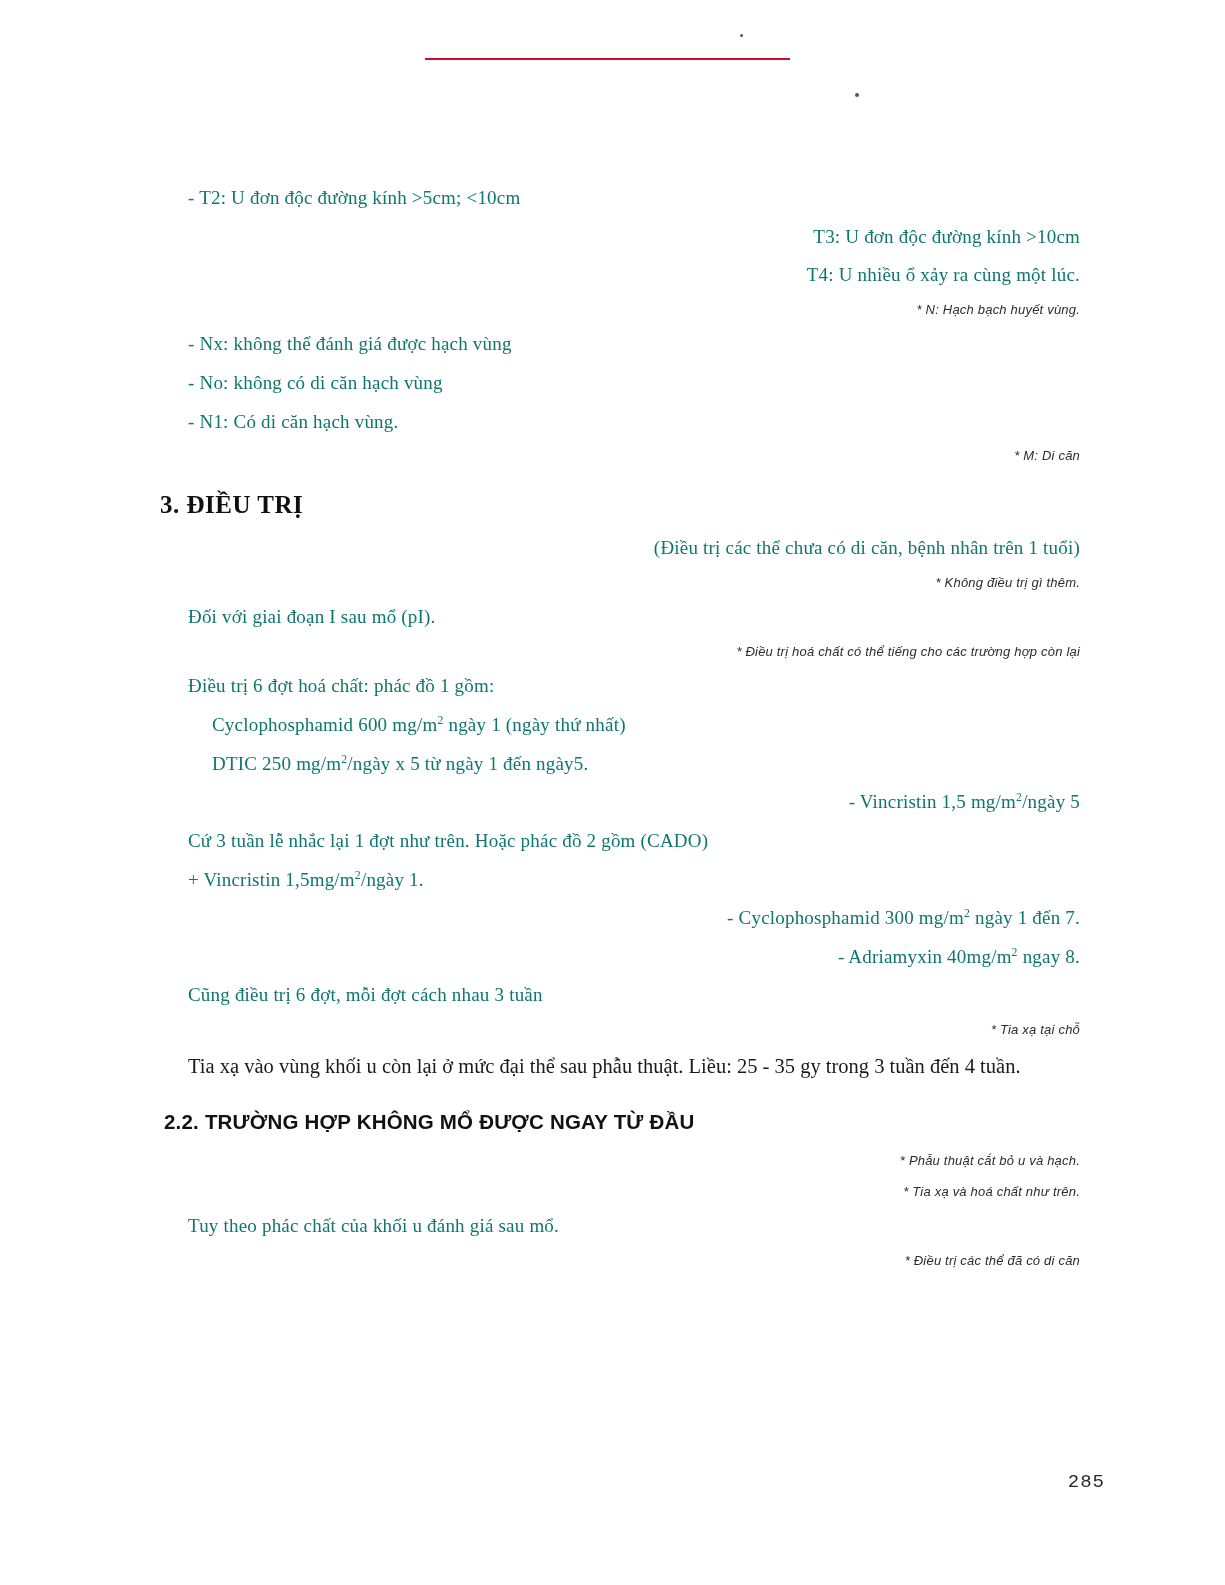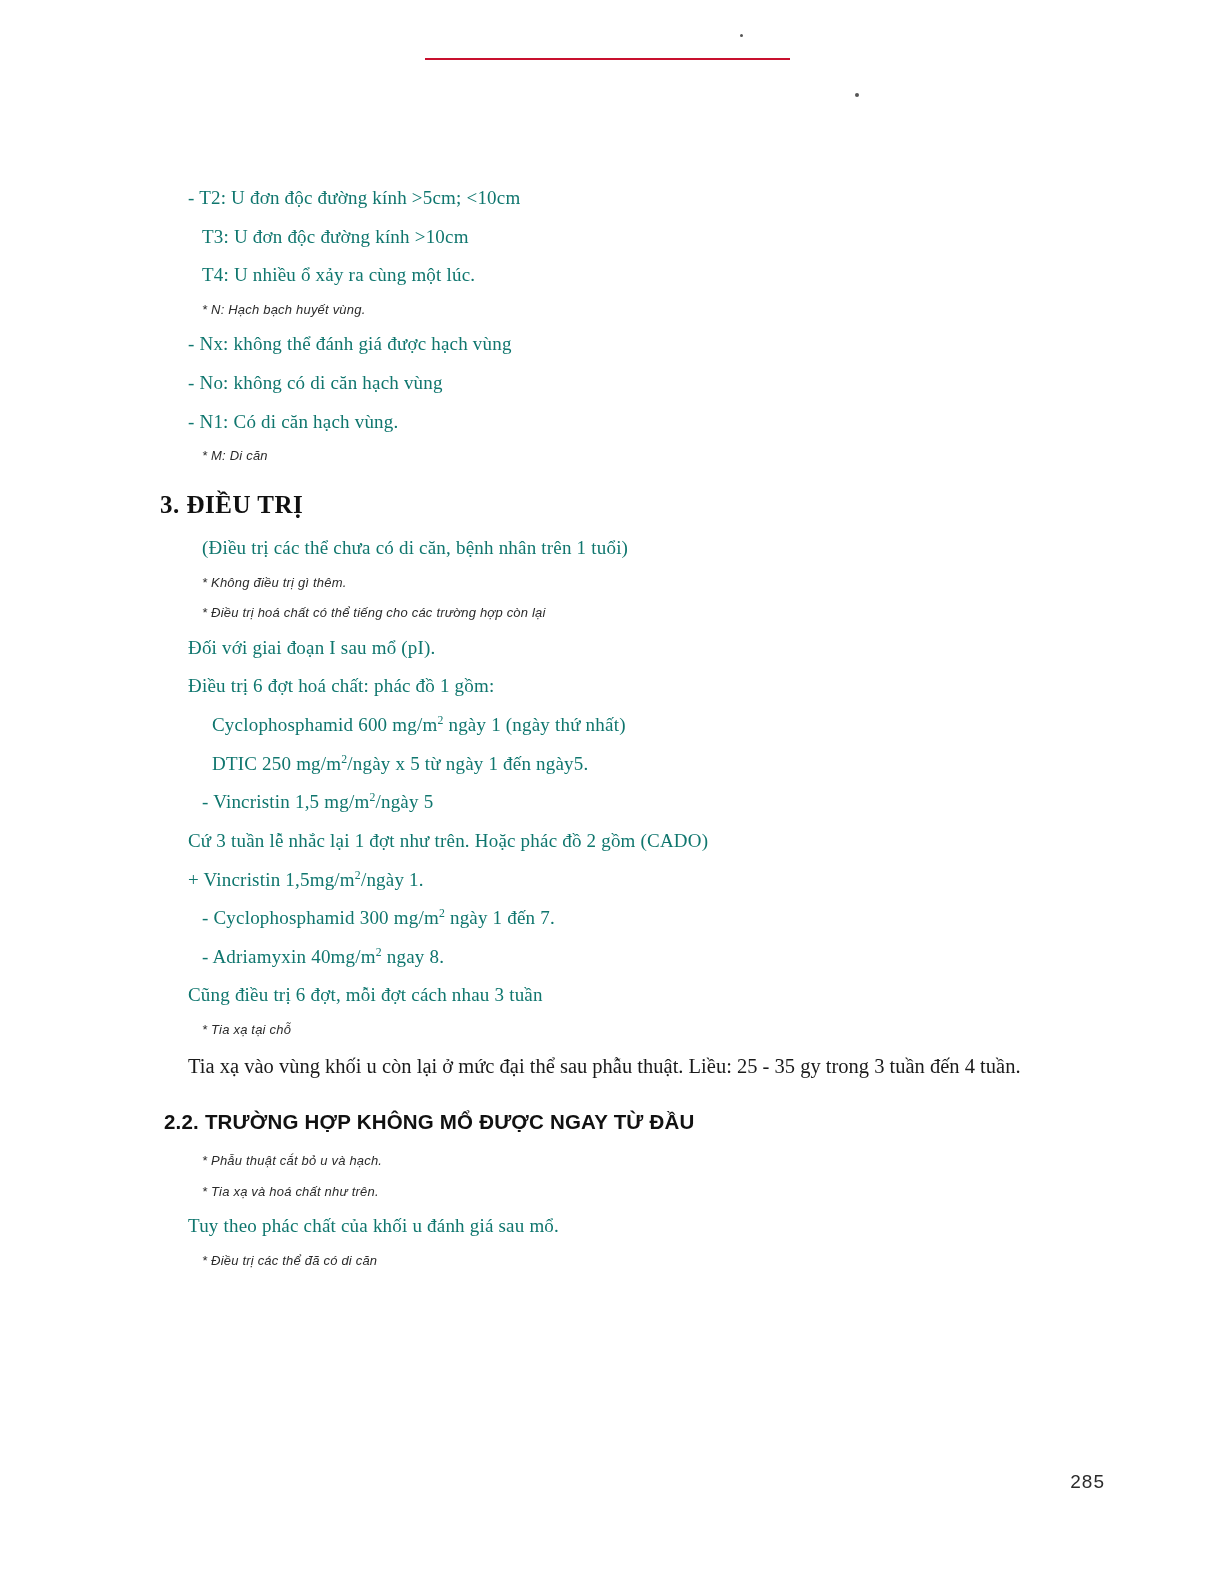--- a/index.html
+++ b/index.html
@@ -53,21 +53,21 @@
   }
   .line {
     font-size: 19px;
     line-height: 1.35;
     color: #0f766e;
     letter-spacing: 0.2px;
     margin: 0 0 13px 0;
     white-space: pre-wrap;
   }
   .indent-1 { padding-left: 38px; }
-  .indent-2 { padding-left: 52px; }
+  .indent-2 { padding-left: 52px; text-align: right; }
   .indent-3 { padding-left: 62px; }
   .italic {
     font-style: italic;
     font-family: "Liberation Sans", sans-serif;
     font-size: 13px;
     color: #2b2b2b;
   }
   .heading-major {
     font-family: "Liberation Serif", serif;
     font-weight: bold;
@@ -96,21 +96,21 @@
     text-indent: 38px;
   }
   sup {
     font-size: 0.62em;
     vertical-align: super;
   }
   .page-number {
     position: absolute;
     right: 120px;
     bottom: 92px;
-    font-family: Liberation Sans, sans-serif;
+    font-family: Liberation Mono, monospace;
     font-size: 19px;
     color: #2b2b2b;
     letter-spacing: 1px;
   }
   .blur {
     filter: blur(0.25px);
   }
 </style>
 </head>
 <body>
@@ -133,22 +133,22 @@
       <p class="line indent-1 blur">- N1: Có di căn hạch vùng.</p>
       <p class="line indent-2 italic blur">* M: Di căn</p>
     </div>
 
     <h2 class="heading-major blur">3. ĐIỀU TRỊ</h2>
     <p class="line indent-2 blur">(Điều trị các thể chưa có di căn, bệnh nhân trên 1 tuổi)</p>
 
 
     <div>
       <p class="line indent-2 italic blur">* Không điều trị gì thêm.</p>
+      <p class="line indent-1 blur">Đối với giai đoạn I sau mổ (pI).</p>
       <p class="line indent-2 italic blur">* Điều trị hoá chất có thể tiếng cho các trường hợp còn lại</p>
-      <p class="line indent-1 blur">Đối với giai đoạn I sau mổ (pI).</p>
       <p class="line indent-1 blur">Điều trị 6 đợt hoá chất: phác đồ 1 gồm:</p>
       <p class="line indent-3 blur">Cyclophosphamid 600 mg/m<sup>2</sup> ngày 1 (ngày thứ nhất)</p>
       <p class="line indent-3 blur">DTIC 250 mg/m<sup>2</sup>/ngày x 5 từ ngày 1 đến ngày5.</p>
       <p class="line indent-2 blur">- Vincristin 1,5 mg/m<sup>2</sup>/ngày 5</p>
       <p class="line indent-1 blur">Cứ 3 tuần lễ nhắc lại 1 đợt như trên. Hoặc phác đồ 2 gồm (CADO)</p>
       <p class="line indent-1 blur">+ Vincristin 1,5mg/m<sup>2</sup>/ngày 1.</p>
       <p class="line indent-2 blur">- Cyclophosphamid 300 mg/m<sup>2</sup> ngày 1 đến 7.</p>
       <p class="line indent-2 blur">- Adriamyxin 40mg/m<sup>2</sup> ngay 8.</p>
       <p class="line indent-1 blur">Cũng điều trị 6 đợt, mỗi đợt cách nhau 3 tuần</p>
       <p class="line indent-2 italic blur">* Tia xạ tại chỗ</p>

